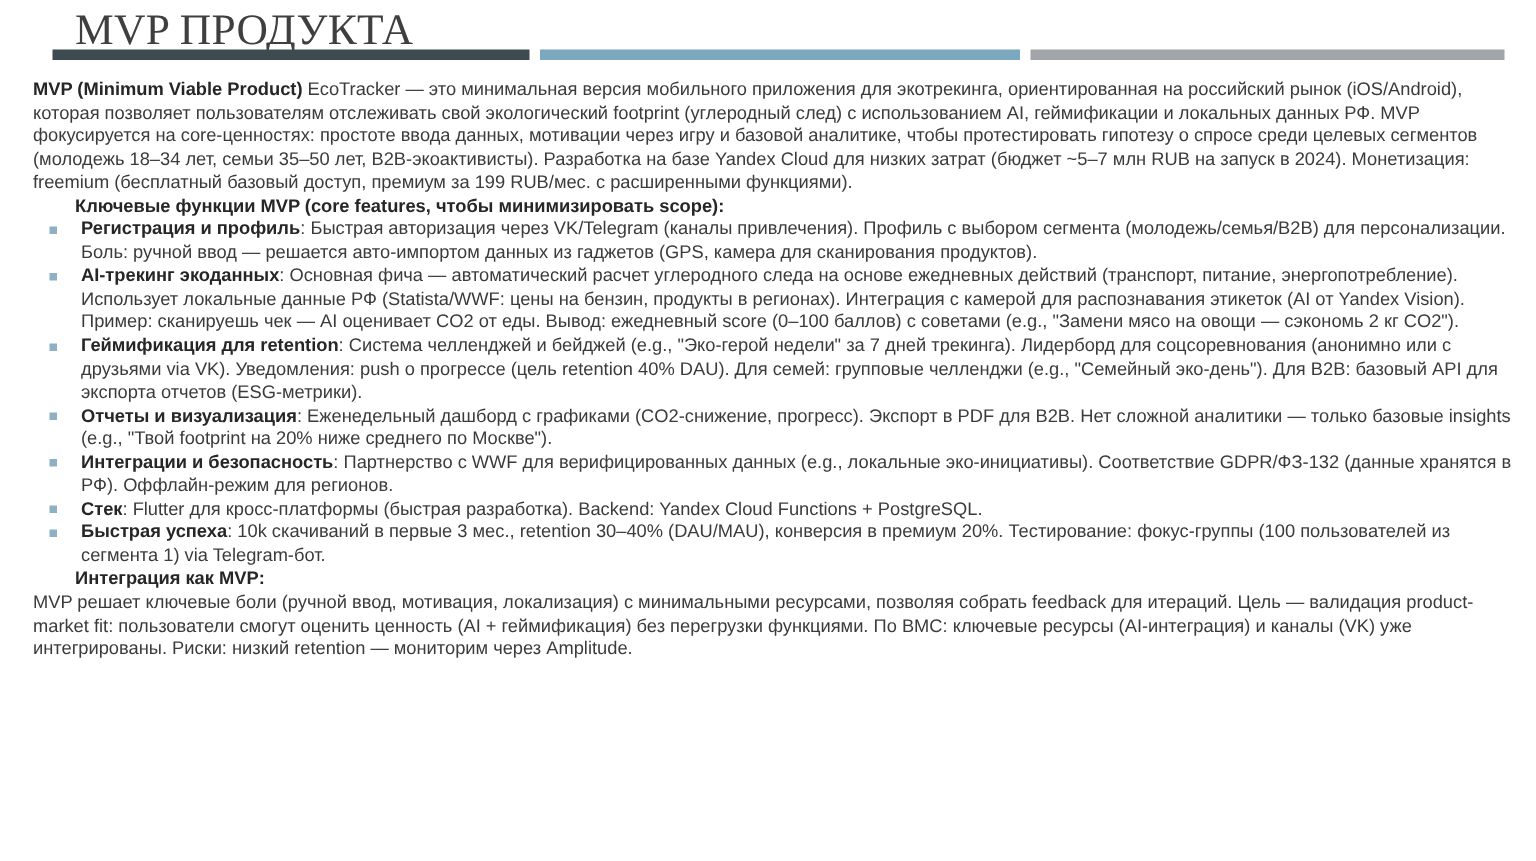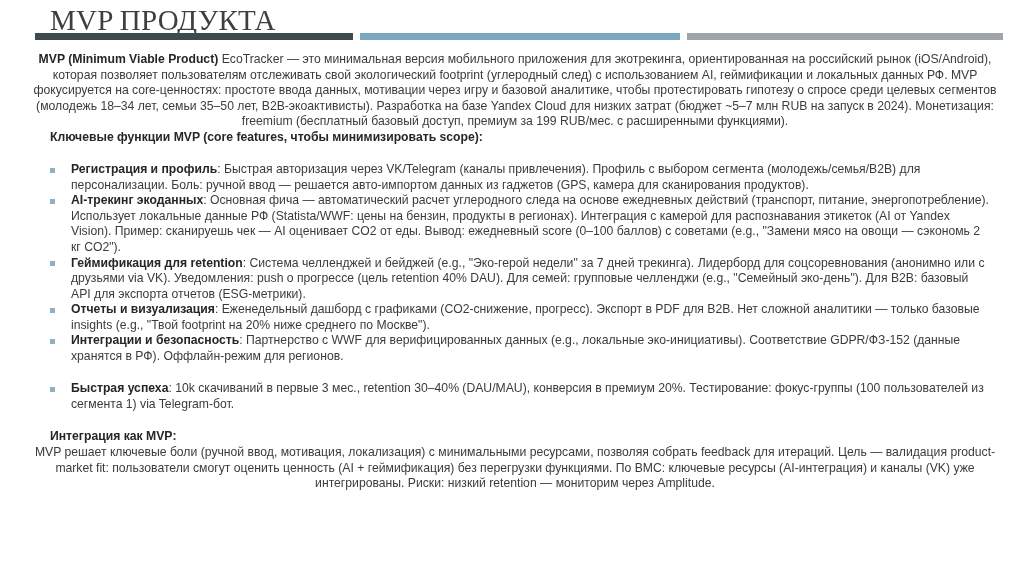--- a/index.html
+++ b/index.html
@@ -55,33 +55,33 @@
   .content {
     position: absolute;
     left: 22px;
     top: 52px;
     width: 986px;
   }
   p.para {
     margin: 0;
     font-size: 12.2px;
     line-height: 15.55px;
-    text-align: center;
+    text-align: left;
     color: #3b3b3b;
   }
   p.heading {
     margin: 0;
     font-size: 12.2px;
     line-height: 15.55px;
     font-weight: bold;
     color: #262626;
     padding-left: 28px;
   }
   ul.bullets {
-    margin: 17px;
+    margin: 0;
     padding: 0;
     list-style: none;
   }
   ul.bullets > li {
     position: relative;
     margin: 0;
     padding-left: 32px;
     font-size: 12.2px;
     line-height: 15.55px;
     color: #3b3b3b;
@@ -122,26 +122,29 @@
       <li>
         <span class="marker" style="background: rgb(143, 176, 196);"></span><span class="b">AI-трекинг экоданных</span><span>: Основная фича — автоматический расчет углеродного следа на основе ежедневных действий (транспорт, питание, энергопотребление). Использует локальные данные РФ (Statista/WWF: цены на бензин, продукты в регионах). Интеграция с камерой для распознавания этикеток (AI от Yandex Vision). Пример: сканируешь чек — AI оценивает CO2 от еды. Вывод: ежедневный score (0–100 баллов) с советами (e.g., "Замени мясо на овощи — сэкономь 2 кг CO2").</span>
       </li>
       <li>
         <span class="marker" style="background: rgb(143, 176, 196);"></span><span class="b">Геймификация для retention</span><span>: Система челленджей и бейджей (e.g., "Эко-герой недели" за 7 дней трекинга). Лидерборд для соцсоревнования (анонимно или с друзьями via VK). Уведомления: push о прогрессе (цель retention 40% DAU). Для семей: групповые челленджи (e.g., "Семейный эко-день"). Для B2B: базовый API для экспорта отчетов (ESG-метрики).</span>
       </li>
       <li>
         <span class="marker" style="background: rgb(143, 176, 196);"></span><span class="b">Отчеты и визуализация</span><span>: Еженедельный дашборд с графиками (CO2-снижение, прогресс). Экспорт в PDF для B2B. Нет сложной аналитики — только базовые insights (e.g., "Твой footprint на 20% ниже среднего по Москве").</span>
       </li>
       <li>
-        <span class="marker" style="background: rgb(143, 176, 196);"></span><span class="b">Интеграции и безопасность</span><span>: Партнерство с WWF для верифицированных данных (e.g., локальные эко-инициативы). Соответствие GDPR/ФЗ-152 (данные хранятся в РФ). Оффлайн-режим для регионов.</span>
+        <span class="marker" style="background: rgb(143, 176, 196);"></span><span class="b">Интеграции и безопасность</span><span>: Партнерство с WWF для верифицированных данных (e.g., локальные эко-инициативы). Соответствие GDPR/ФЗ-132 (данные хранятся в РФ). Оффлайн-режим для регионов.</span>
       </li>
     </ul>
 
 
     <ul class="bullets">
+      <li>
+        <span class="marker" style="background: rgb(143, 176, 196);"></span><span class="b">Стек</span><span>: Flutter для кросс-платформы (быстрая разработка). Backend: Yandex Cloud Functions + PostgreSQL.</span>
+      </li>
       <li>
         <span class="marker" style="background: rgb(143, 176, 196);"></span><span class="b">Быстрая успеха</span><span>: 10k скачиваний в первые 3 мес., retention 30–40% (DAU/MAU), конверсия в премиум 20%. Тестирование: фокус-группы (100 пользователей из сегмента 1) via Telegram-бот.</span>
       </li>
     </ul>
 
     <p class="heading">Интеграция как MVP:</p>
     <p class="para">MVP решает ключевые боли (ручной ввод, мотивация, локализация) с минимальными ресурсами, позволяя собрать feedback для итераций. Цель — валидация product-market fit: пользователи смогут оценить ценность (AI + геймификация) без перегрузки функциями. По BMC: ключевые ресурсы (AI-интеграция) и каналы (VK) уже интегрированы. Риски: низкий retention — мониторим через Amplitude.</p>
 
   </div>
 </div>

